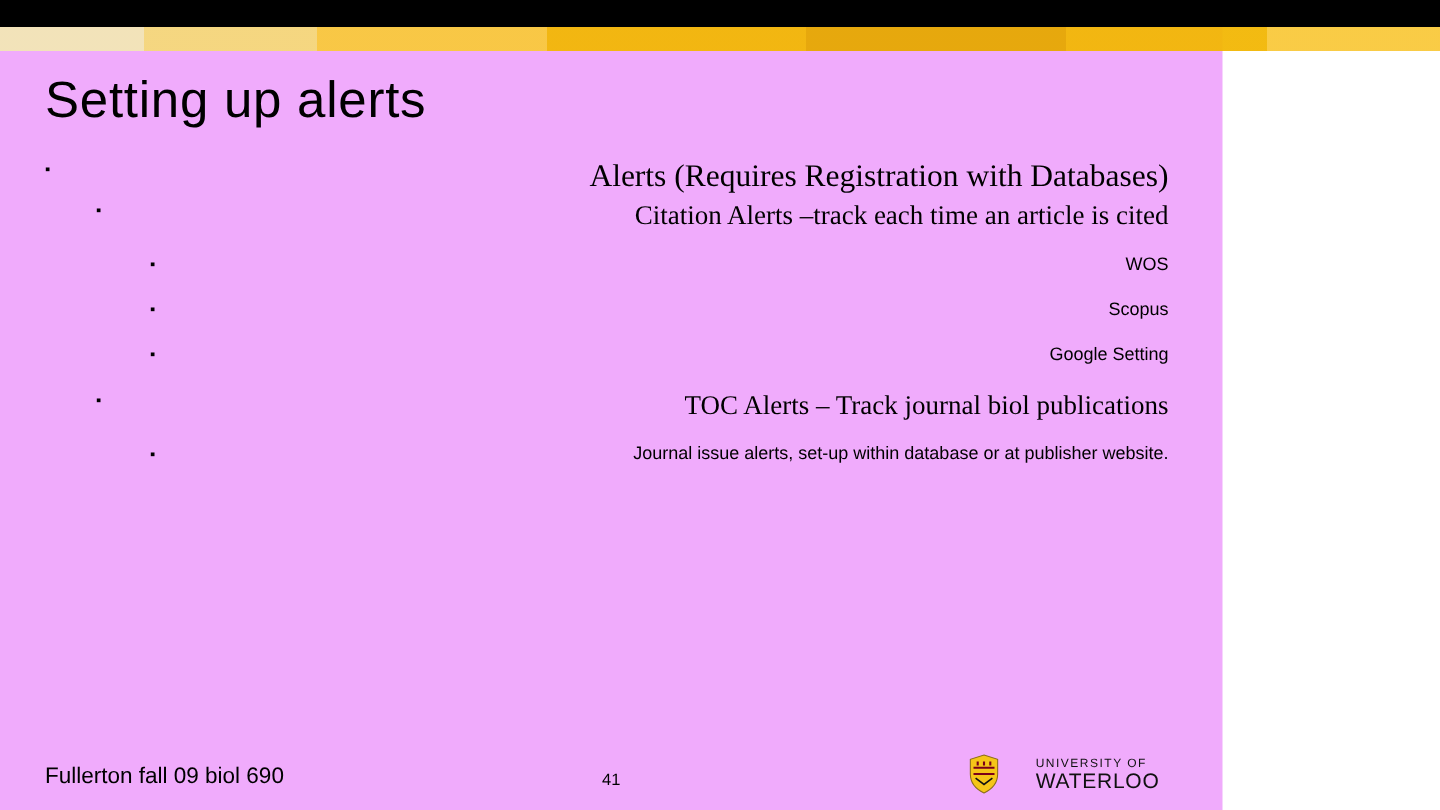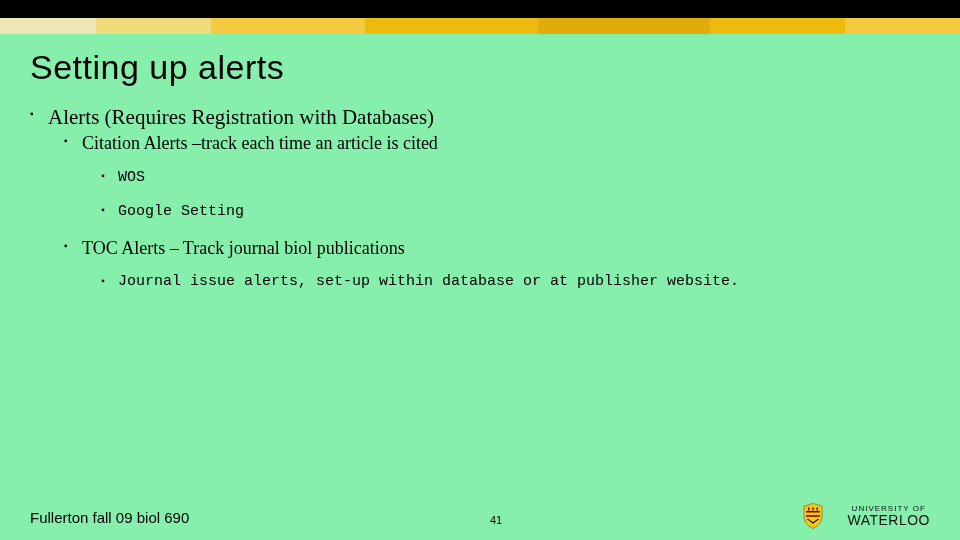--- a/index.html
+++ b/index.html
@@ -1,17 +1,17 @@
 <!DOCTYPE html>
 <html><head>
 <meta charset="utf-8">
 <style>
   * { box-sizing: border-box; margin: 0; padding: 0; }
   html, body { width: 960px; height: 540px; font-family: Georgia, "Times New Roman", serif; background: #fff; overflow: hidden; }
-  .slide { position: relative; width: 960px; height: 540px; background: #86efac; }
+  .slide { position: relative; width: 815px; height: 540px; background: #f0abfc; }
 
   .topbar-black { position: absolute; top: 0; left: 0; width: 960px; height: 18px; background: #000; }
   .topbar-gold  {
     position: absolute; top: 18px; left: 0; width: 960px; height: 16px;
     background: linear-gradient(90deg,
       #f2e6b6 0%, #f2e6b6 10%,
       #f5d97a 10%, #f5d97a 22%,
       #f9c93c 22%, #f9c93c 38%,
       #f2b705 38%, #f2b705 56%,
       #e6a800 56%, #e6a800 74%,
@@ -20,39 +20,39 @@
     opacity: 0.95;
   }
 
   .title {
     position: absolute; top: 48px; left: 30px;
     font-family: Impact, "Arial Black", "Franklin Gothic Bold", sans-serif;
     font-weight: 400; letter-spacing: 0.5px;
     font-size: 34px; color: #000;
   }
 
-  .content { position: absolute; top: 104px; left: 30px; right: 36px; }
+  .content { position: absolute; top: 104px; left: 30px; right: 36px; text-align: right; }
 
   ul.lvl { list-style: none; padding: 0; margin: 0; }
   li { position: relative; color: #000; }
   li::before { content: "\25AA"; position: absolute; left: -18px; top: 0.25em; font-size: 10px; color: #000; }
 
   ul.lvl1 { padding-left: 18px; }
   ul.lvl1 > li { font-size: 21px; line-height: 1.3; font-family: Georgia, serif; margin-bottom: 16px; }
 
   ul.lvl2 { padding-left: 34px; }
   ul.lvl2 > li { font-size: 18px; line-height: 1.35; margin-bottom: 14px; font-family: Georgia, serif; }
 
   ul.lvl3 { padding-left: 36px; margin-top: 12px; }
-  ul.lvl3 > li { font-family: Liberation Mono, monospace; font-size: 15px; line-height: 1.35; margin-bottom: 14px; }
+  ul.lvl3 > li { font-family: Liberation Sans, sans-serif; font-size: 12px; line-height: 1.35; margin-bottom: 14px; }
 
   .footer { position: absolute; bottom: 14px; left: 30px; right: 30px; height: 28px; }
   .footer-left { position: absolute; left: 0; bottom: 0; font-family: Verdana, Arial, sans-serif; font-size: 15px; color: #000; }
-  .footer-page { position: absolute; left: 50%; transform: translateX(-50%); bottom: 0; font-family: Verdana, Arial, sans-serif; font-size: 11px; color: #000; margin-left: 16px; }
-  .footer-logo { position: absolute; right: 0; bottom: -4px; display: flex; align-items: center; gap: 20px; text-align: center; }
+  .footer-page { position: absolute; left: 50%; transform: translateX(-50%); bottom: 0; font-family: Verdana, Arial, sans-serif; font-size: 11px; color: #000; }
+  .footer-logo { position: absolute; right: 12px; bottom: -4px; display: flex; align-items: center; gap: 20px; }
   .crest { width: 28px; height: 28px; }
   .logo-text { display: flex; flex-direction: column; line-height: 1; }
   .logo-top { font-family: Arial, sans-serif; font-size: 8px; letter-spacing: 1px; color: #111; }
   .logo-bottom { font-family: "Arial Black", Arial, sans-serif; font-weight: 400; font-size: 14px; letter-spacing: 0.5px; color: #111; }
 </style>
 </head>
 <body>
 
 <div class="slide">
   <div class="topbar-black"></div>
@@ -62,20 +62,21 @@
 
   <div class="content">
     <ul class="lvl lvl1">
       <li>
         <span>Alerts (Requires Registration with Databases)</span>
         <ul class="lvl lvl2">
           <li>
             <span>Citation Alerts –track each time an article is cited</span>
             <ul class="lvl lvl3">
               <li><span>WOS</span></li>
+              <li><span>Scopus</span></li>
               <li><span>Google Setting</span></li>
             </ul>
           </li>
           <li>
             <span>TOC Alerts – Track journal biol publications</span>
             <ul class="lvl lvl3">
               <li><span>Journal issue alerts, set-up within database or at publisher website.</span></li>
             </ul>
           </li>
         </ul>

